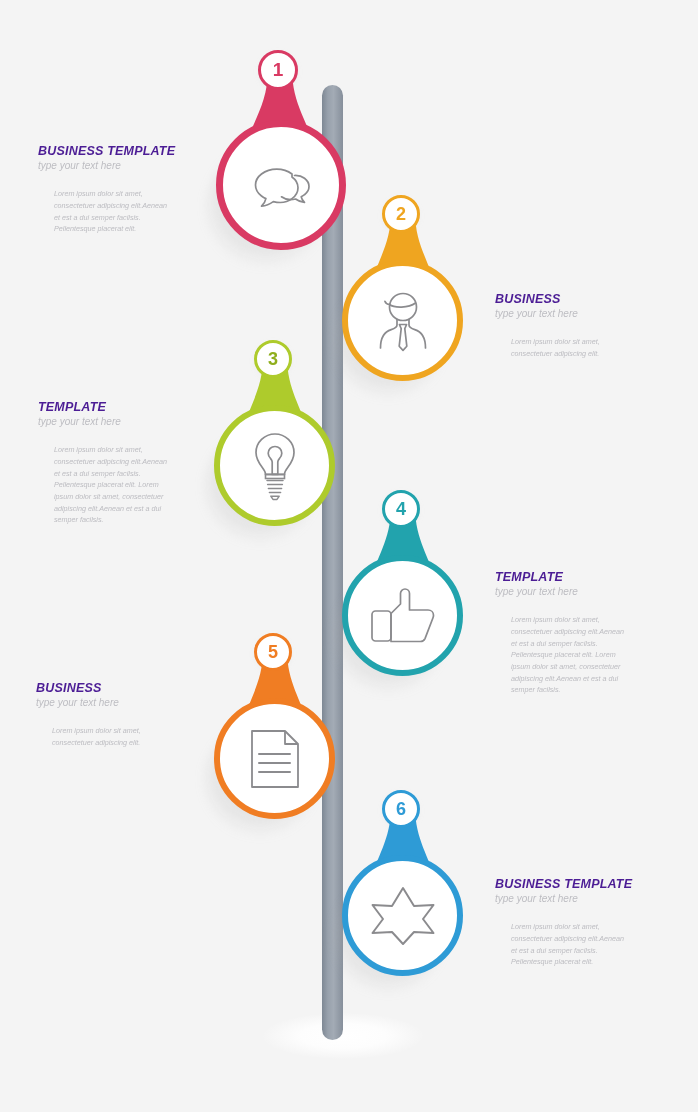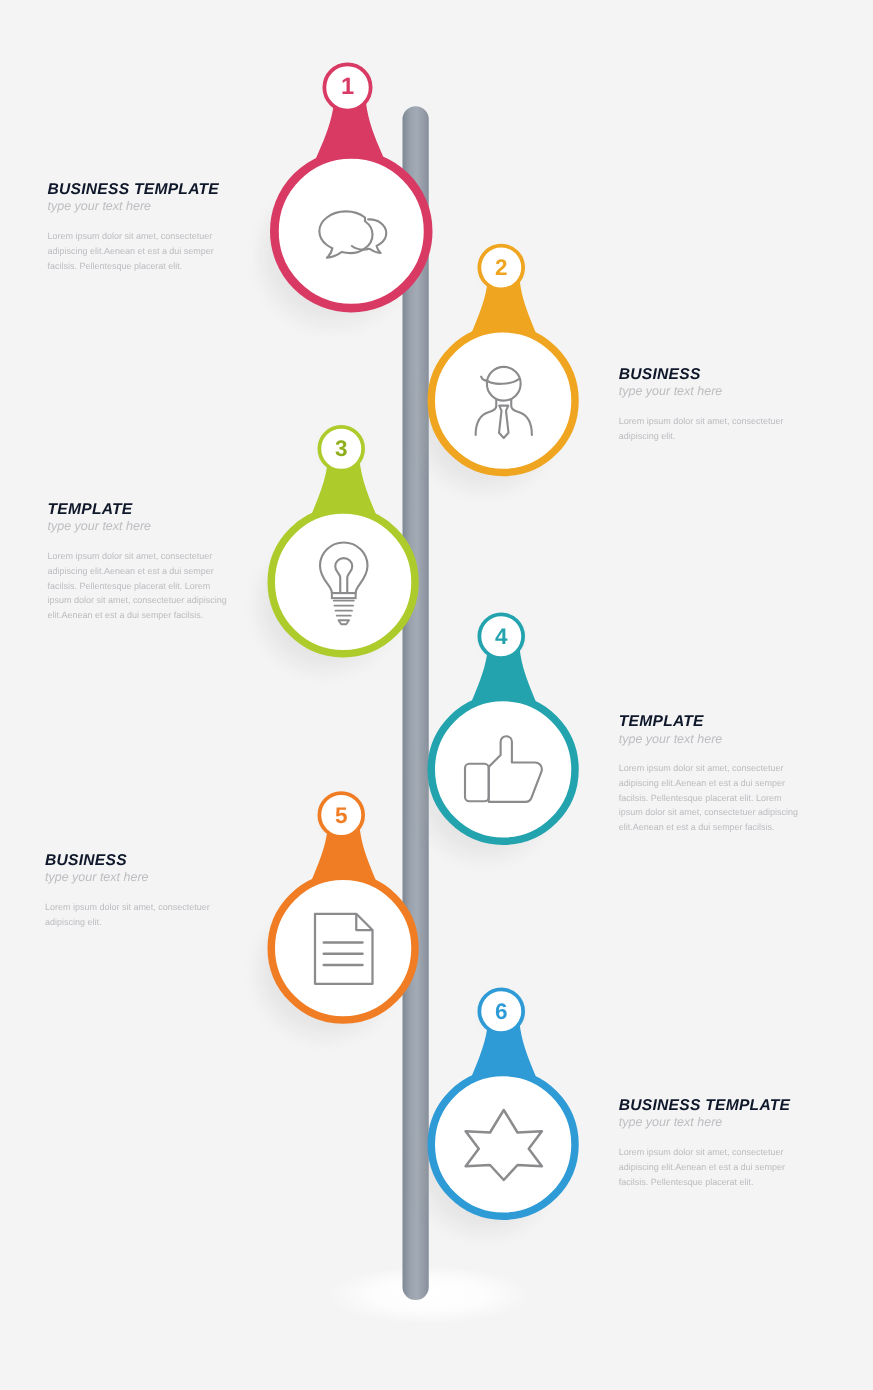--- a/index.html
+++ b/index.html
@@ -55,30 +55,30 @@
     display:flex;align-items:center;justify-content:center;
     font-weight:bold;
     font-family:"Liberation Sans", sans-serif;
   }
   .icon{display:block;}
 
   
   .txt{position:absolute;z-index:8;}
   .txt .title{
     font-size:12.5px;font-weight:bold;font-style:italic;
-    color:#0f172a;letter-spacing:.2px;line-height:1.15;
+    color:#4c1d95;letter-spacing:.2px;line-height:1.15;
     margin:0 0 2px 0;white-space:nowrap;
   }
   .txt .sub{
     font-size:10px;font-style:italic;color:#bdbdc2;
     line-height:1.2;margin:0 0 11px 0;white-space:nowrap;
   }
   .txt .body{
-    font-size:7.2px;color:#bcbcc1;
-    line-height:1.62;margin:0;
+    font-size:7.2px;font-style:italic;color:#bcbcc1;
+    line-height:1.62;margin:16px;
   }
   .txt.right .title,.txt.right .sub,.txt.right .body{text-align:left;}
 </style>
 </head>
 <body>
 
 <div id="stage">
 
   <div class="pole-base"></div>
   <div class="pole"></div>

